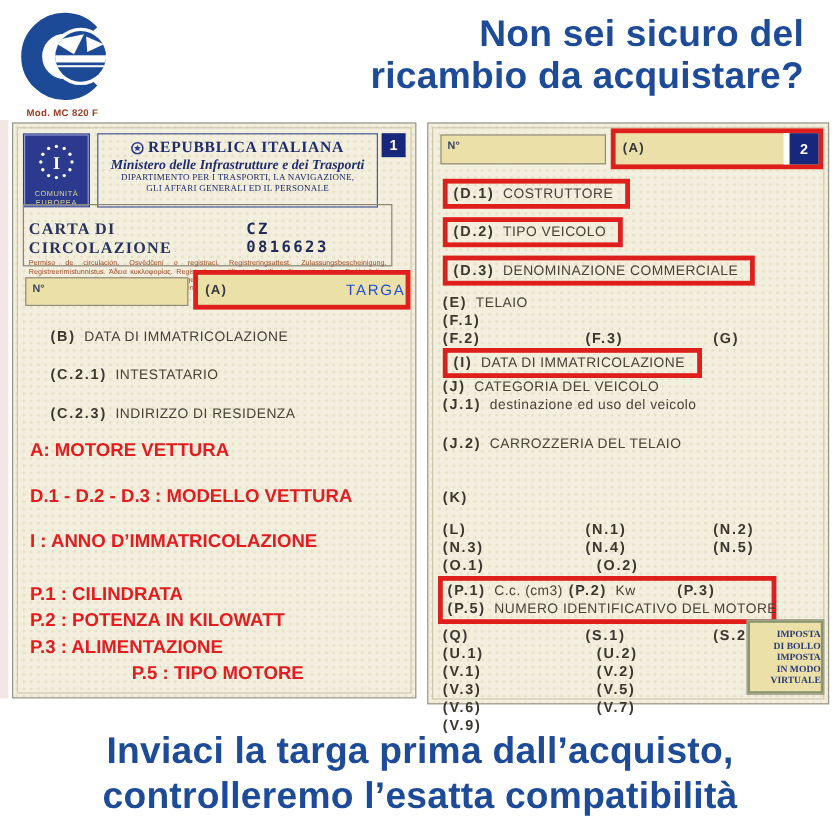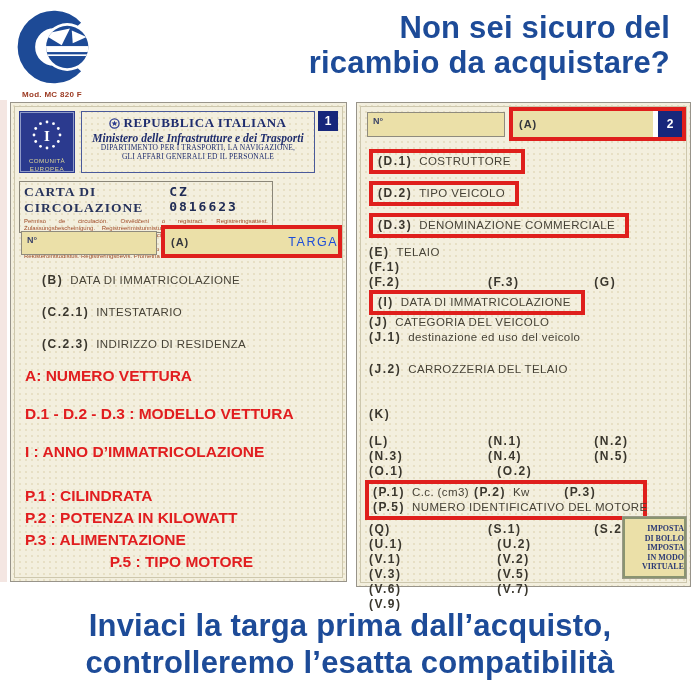--- a/index.html
+++ b/index.html
@@ -31,22 +31,22 @@
 
   .eu{position:absolute;left:8px;top:8px;}
 
   .hdr{position:absolute;left:70px;top:8px;width:234px;height:62px;border:1px solid #4a5a9a;
        box-sizing:border-box;text-align:center;color:#1f2d6e;padding-top:3px;}
   .state{font-family:"Liberation Serif",serif;font-weight:bold;font-size:13px;letter-spacing:.6px;}
   .state svg{vertical-align:-2px;margin-right:3px;}
   .ministry{font-family:"Liberation Serif",serif;font-style:italic;font-weight:bold;font-size:11.5px;margin-top:1px;}
   .dept{font-family:"Liberation Serif",serif;font-size:7.5px;line-height:8.5px;letter-spacing:.2px;}
 
-  .carta{position:absolute;left:8px;top:78px;width:254px;height:52px;border:1px solid #8a8678;
-         box-sizing:border-box;padding:2px 4px;}
+  .carta{position:absolute;left:8px;top:67px;width:308px;height:52px;border:1px solid #8a8678;
+         box-sizing:border-box;padding:12px 4px;}
   .carta-line{display:flex;justify-content:space-between;align-items:baseline;}
   .carta-title{font-family:"Liberation Serif",serif;font-weight:bold;font-size:13.5px;
                letter-spacing:1px;color:#27335c;}
   .carta-num{font-family:"DejaVu Sans Mono",monospace;font-weight:bold;font-size:13px;
              letter-spacing:2px;color:#202c55;margin-right:26px;}
   .multi{font-size:6px;line-height:7px;color:#a04c28;text-align:justify;margin-top:2px;}
 
   .field{background:#ebe0a8;border:1px solid #8f8b7d;box-sizing:border-box;}
   .nlab{font-size:9px;font-weight:bold;color:#3c4468;margin:3px 0 0 5px;}
   .afield{border:4px solid #df1f1c;background:#ebe0a8;box-sizing:border-box;
@@ -174,21 +174,21 @@
     <span class="aval">TARGA</span>
   </div>
 
   <div id="d1-fields">
       <div class="d1row"><span><span class="code">(B)</span><span class="lbl">DATA DI IMMATRICOLAZIONE</span></span></div>
       <div class="d1row"><span><span class="code">(C.2.1)</span><span class="lbl">INTESTATARIO</span></span></div>
       <div class="d1row"><span><span class="code">(C.2.3)</span><span class="lbl">INDIRIZZO DI RESIDENZA</span></span></div>
     </div>
 
   <div id="d1-ann">
-      <div class="annline" style="margin-top: 0px;">A: NUMERO VETTURA</div>
+      <div class="annline" style="margin-top: 0px;">A: MOTORE VETTURA</div>
       <div class="annline" style="margin-top: 20px;">D.1 - D.2 - D.3 : MODELLO VETTURA</div>
       <div class="annline" style="margin-top: 20px;">I : ANNO D’IMMATRICOLAZIONE</div>
       <div class="annline" style="margin-top: 26px;">P.1 : CILINDRATA</div>
       <div class="annline" style="margin-top: 4px;">P.2 : POTENZA IN KILOWATT</div>
       <div class="annline" style="margin-top: 4px;">P.3 : ALIMENTAZIONE</div>
       <div class="annline" style="margin-top: 4px; text-align: center;">P.5 :  TIPO MOTORE</div>
     </div>
 </div>
 
 <div class="doc" id="doc2">

